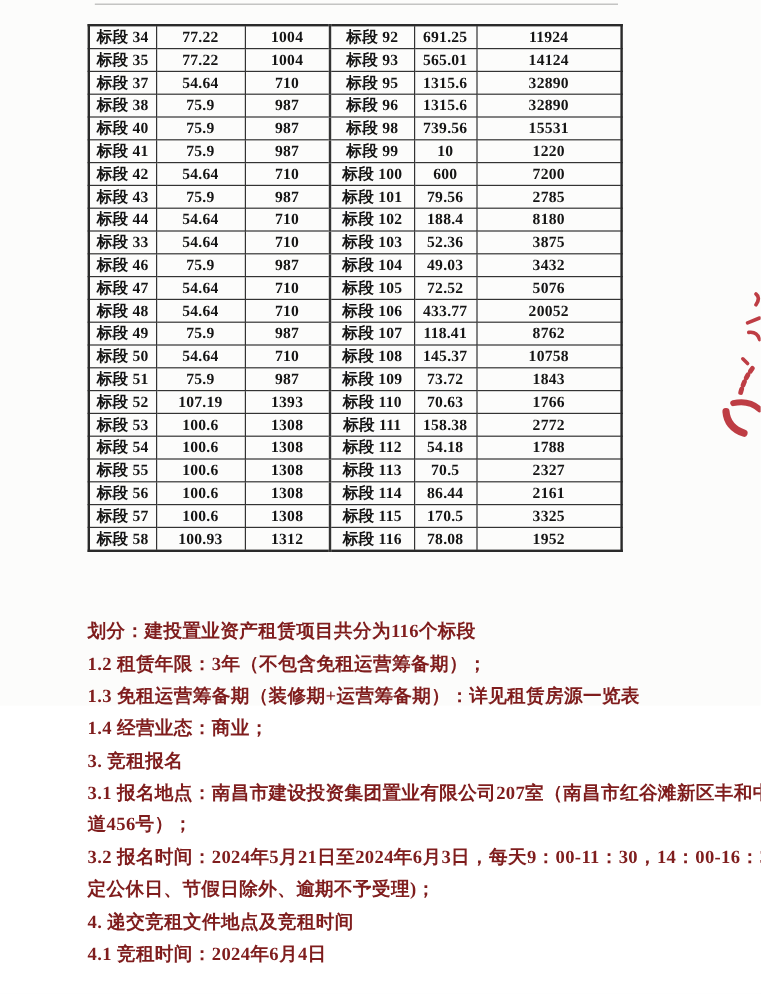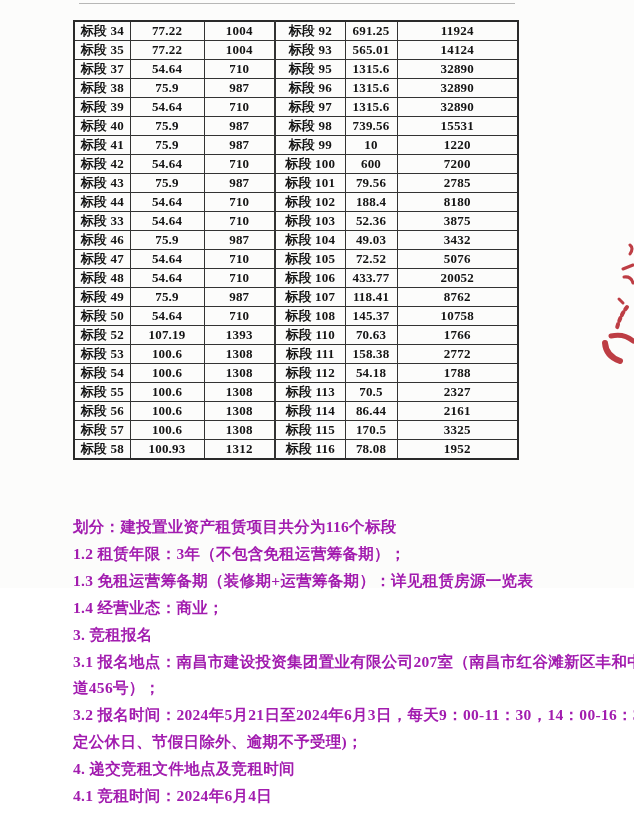--- a/index.html
+++ b/index.html
@@ -46,21 +46,21 @@
     position: absolute; left: 73px; top: 514px;
     width: 505px;
   }
   .body-text p {
     margin: 0; padding: 0;
     font-size: 15.5px;
     line-height: 26.9px;
     font-weight: 600;
     letter-spacing: 0.3px;
     white-space: nowrap;
-    color: #a21caf;
+    color: #7f1d1d;
   }
   .body-text p.heading { font-weight: 700; }
   .stamp-fragment {
     position: absolute; right: 0; top: 233px;
     width: 44px; height: 140px;
     pointer-events: none;
   }
 </style>
 </head>
 <body>
@@ -105,28 +105,20 @@
         </tr>
         <tr>
           <td>标段 38</td>
           <td>75.9</td>
           <td>987</td>
           <td class="mid-split">标段 96</td>
           <td>1315.6</td>
           <td>32890</td>
         </tr>
         <tr>
-          <td>标段 39</td>
-          <td>54.64</td>
-          <td>710</td>
-          <td class="mid-split">标段 97</td>
-          <td>1315.6</td>
-          <td>32890</td>
-        </tr>
-        <tr>
           <td>标段 40</td>
           <td>75.9</td>
           <td>987</td>
           <td class="mid-split">标段 98</td>
           <td>739.56</td>
           <td>15531</td>
         </tr>
         <tr>
           <td>标段 41</td>
           <td>75.9</td>
@@ -199,20 +191,28 @@
           <td>118.41</td>
           <td>8762</td>
         </tr>
         <tr>
           <td>标段 50</td>
           <td>54.64</td>
           <td>710</td>
           <td class="mid-split">标段 108</td>
           <td>145.37</td>
           <td>10758</td>
+        </tr>
+        <tr>
+          <td>标段 51</td>
+          <td>75.9</td>
+          <td>987</td>
+          <td class="mid-split">标段 109</td>
+          <td>73.72</td>
+          <td>1843</td>
         </tr>
         <tr>
           <td>标段 52</td>
           <td>107.19</td>
           <td>1393</td>
           <td class="mid-split">标段 110</td>
           <td>70.63</td>
           <td>1766</td>
         </tr>
         <tr>

